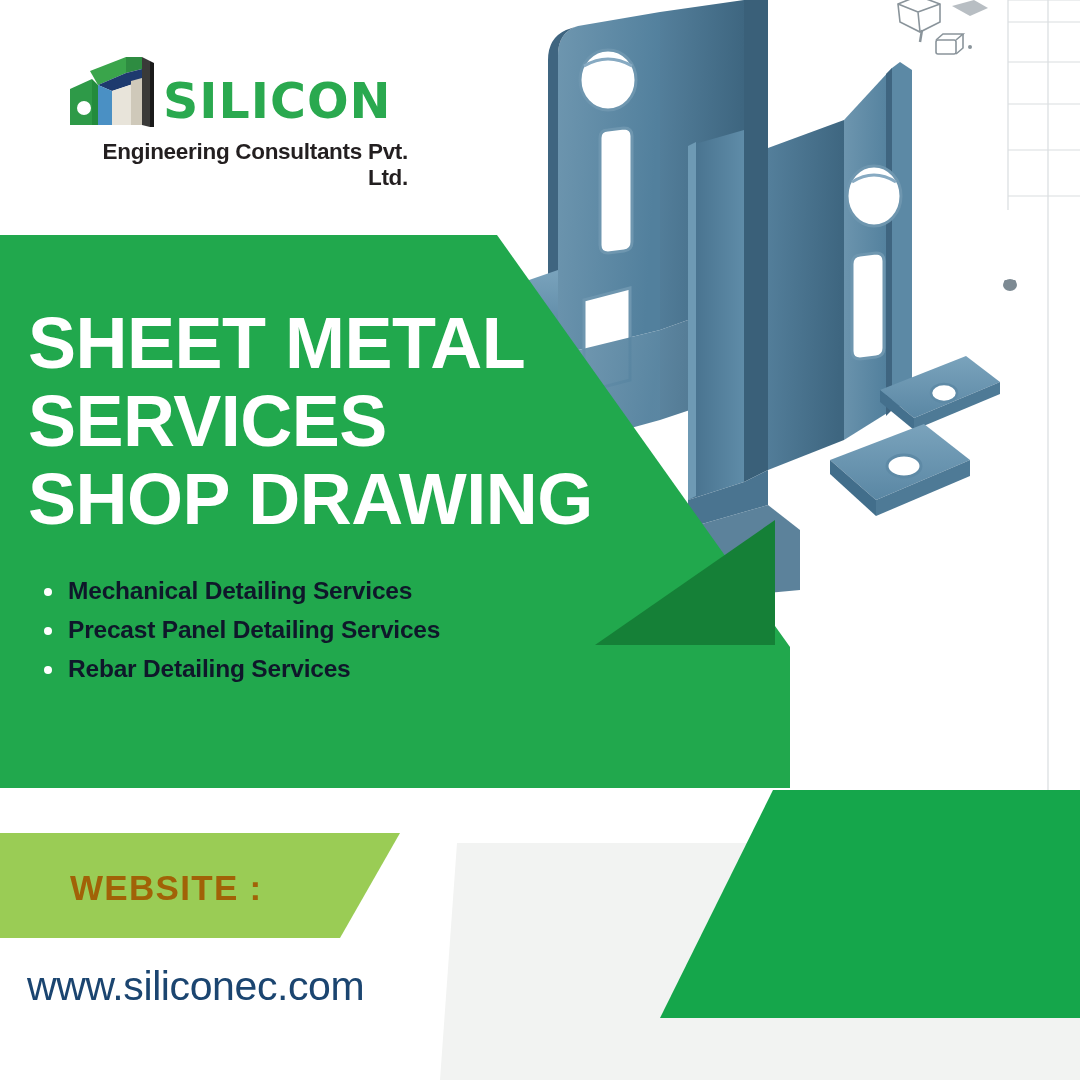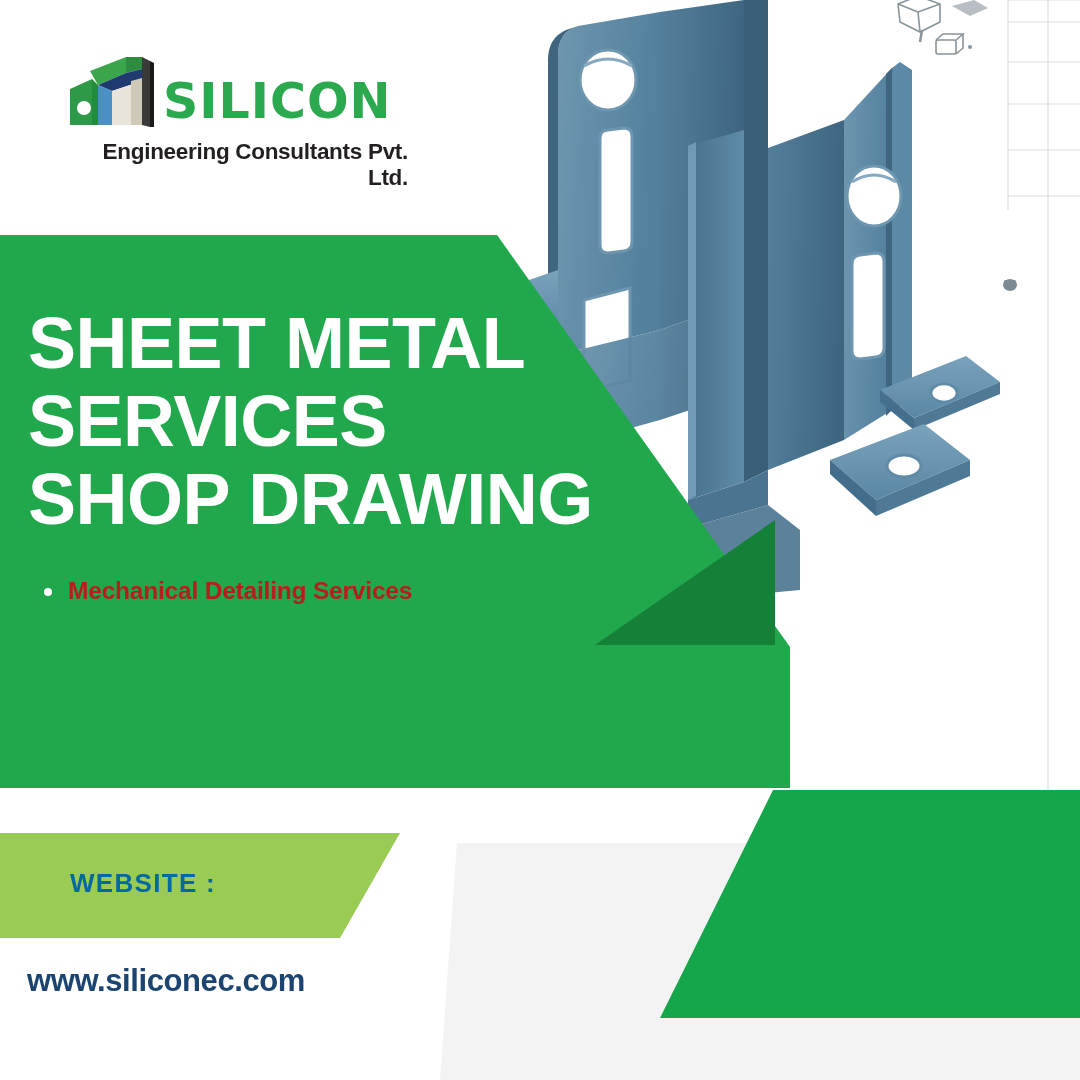--- a/index.html
+++ b/index.html
@@ -70,21 +70,21 @@
   .headline-line { display: block; white-space: nowrap; }
 
   
   .services-list {
     position: absolute;
     left: 30px;
     top: 572px;
     margin: 0;
     padding: 0 0 0 38px;
     list-style: none;
-    color: #b91c1c;
+    color: #0f172a;
   }
   .service-item {
     position: relative;
     font-size: 24.5px;
     font-weight: bold;
     line-height: 38.8px;
     letter-spacing: -0.2px;
     white-space: nowrap;
   }
   .service-item::before {
@@ -125,32 +125,32 @@
     top: 833px;
     width: 400px;
     height: 105px;
     background: #9ACC55;
     clip-path: polygon(0 0, 400px 0, 340px 105px, 0 105px);
   }
   .website-label {
     position: absolute;
     left: 70px;
     top: 868px;
-    color: #0369a1;
-    font-size: 26px;
+    color: #a16207;
+    font-size: 35px;
     font-weight: bold;
     letter-spacing: 1.3px;
   }
   .website-url {
     position: absolute;
     left: 27px;
     top: 963px;
     color: #1B4570;
-    font-size: 31px;
-    font-weight: bold;
+    font-size: 41px;
+    font-weight: normal;
     letter-spacing: -0.4px;
   }
 
   
   .logo {
     position: absolute;
     left: 68px;
     top: 55px;
     width: 340px;
     height: 115px;
@@ -332,20 +332,22 @@
   <div class="green-triangle"></div>
 
   <div class="headline">
     <span class="headline-line">SHEET METAL</span>
     <span class="headline-line">SERVICES</span>
     <span class="headline-line">SHOP DRAWING</span>
   </div>
 
   <ul class="services-list">
     <li class="service-item">Mechanical Detailing Services</li>
+    <li class="service-item">Precast Panel Detailing Services</li>
+    <li class="service-item">Rebar Detailing Services</li>
   </ul>
 
   <div class="gray-parallelogram"></div>
   <div class="green-parallelogram"></div>
 
   <div class="website-banner"></div>
   <div class="website-label">WEBSITE :</div>
   <div class="website-url">www.siliconec.com</div>
 
 </div>

